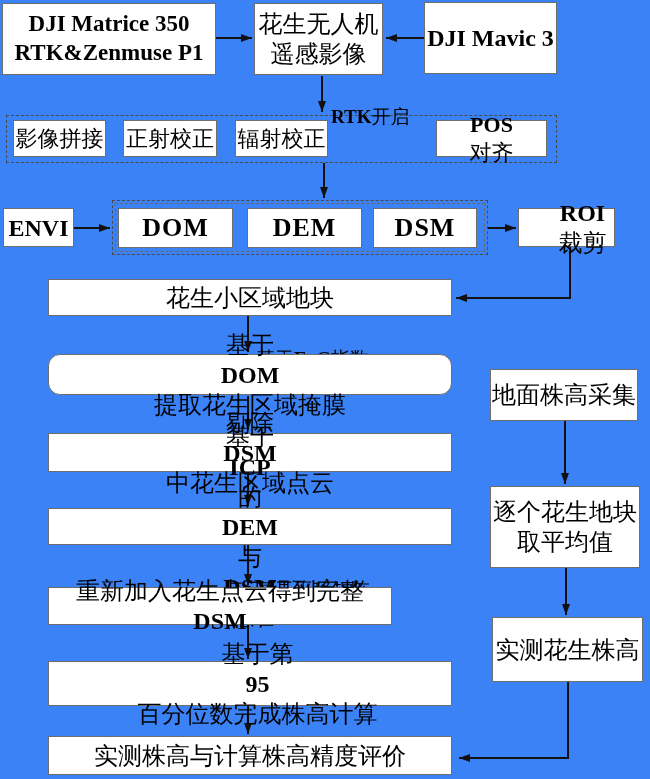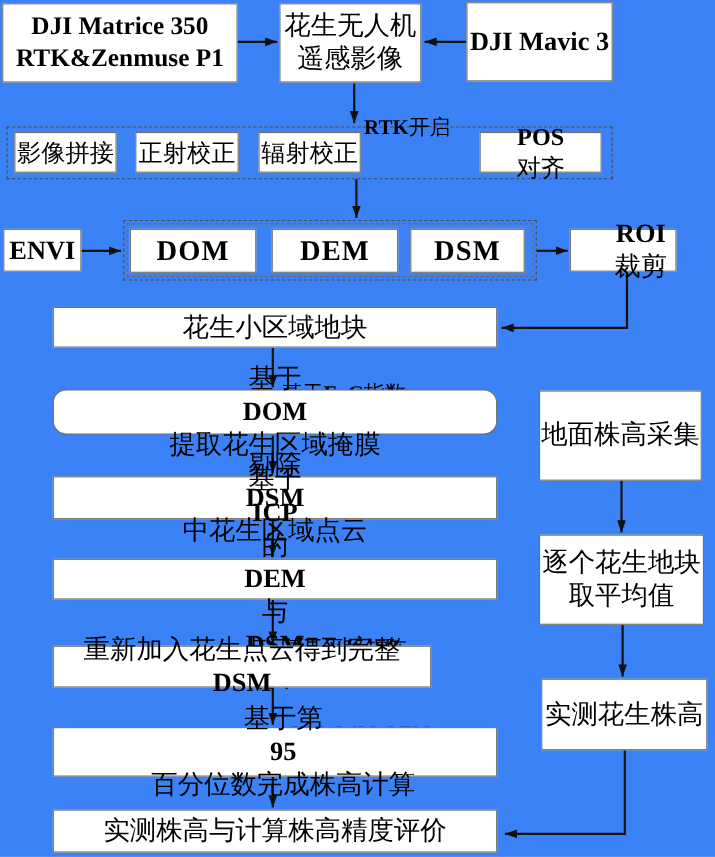--- a/index.html
+++ b/index.html
@@ -124,21 +124,21 @@
 
   <div class="box f24 mixed" style="left:48px;top:587px;width:344px;height:38px;text-align:right;">重新加入花生点云得到完整<span class="lat">DSM</span></div>
   <div class="lbl f17 bold" style="left:253px;top:630px;">CHM=DSM−DEM</div>
 
   <div class="box f24 mixed" style="left:48px;top:661px;width:404px;height:45px;padding-left:15px;">基于第<span class="lat">95</span>百分位数完成株高计算</div>
 
   <div class="box f24" style="left:48px;top:736px;width:404px;height:39px;">
     <span>实测株高与计算株高精度评价</span>
   </div>
 
-  <div class="box f24" style="left:490px;top:355px;width:148px;height:82px;">
+  <div class="box f24" style="left:490px;top:369px;width:148px;height:52px;">
     <span>地面株高采集</span>
   </div>
   <div class="box f24" style="left:490px;top:486px;width:150px;height:82px;">
     <span>逐个花生地块</span>
     <span>取平均值</span>
   </div>
   <div class="box f24" style="left:492px;top:617px;width:151px;height:65px;">
     <span>实测花生株高</span>
   </div>
 

